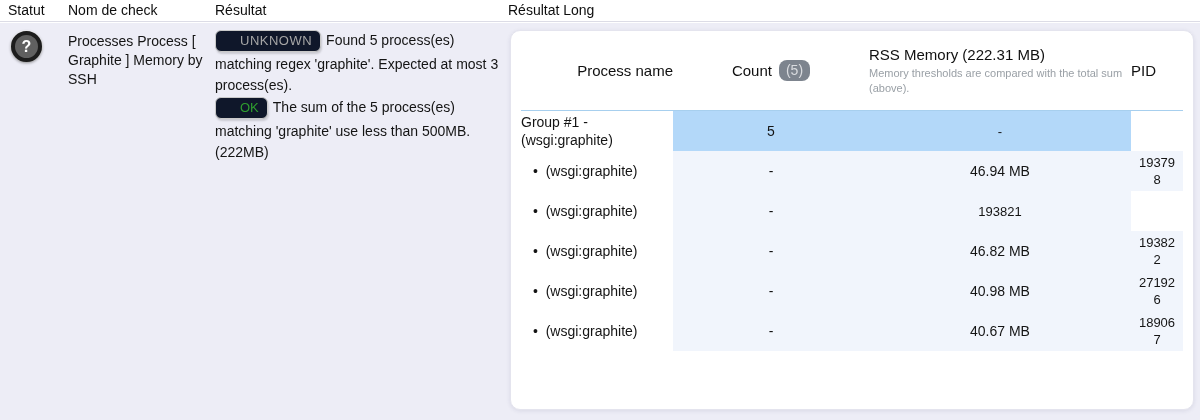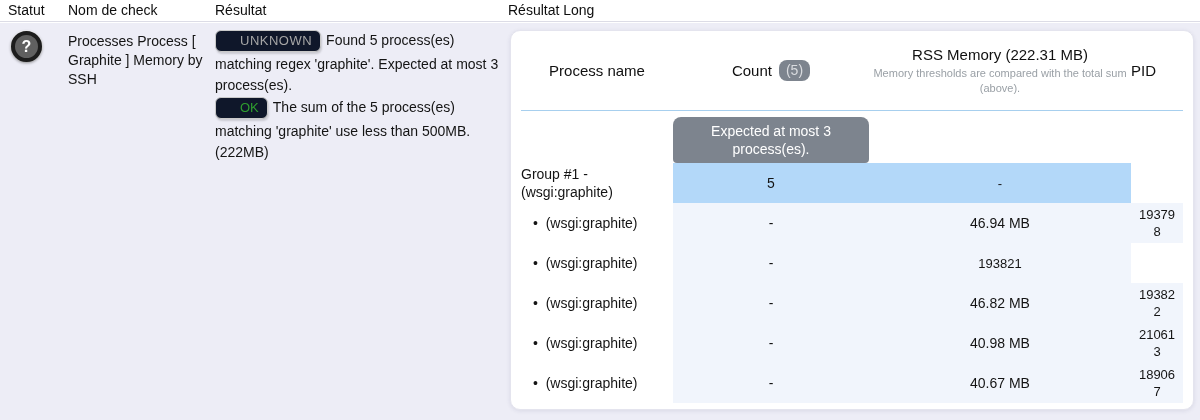--- a/index.html
+++ b/index.html
@@ -71,27 +71,27 @@
     padding:0 10px;
   }
   .grid-row {
     display:grid;
     grid-template-columns:152px 196px 262px 52px;
   }
 
   
   .thead { height:80px; align-items:center; border-bottom:1px solid #a7cfee; }
   .th { font-size:15px; color:#101010; }
-  .th-process { text-align:center; }
+  .th-process { text-align:right; }
   .th-count { display:flex; align-items:center; justify-content:center; gap:7px; }
   .count-badge {
     background:#7d848e; color:#d9dbdf; font-size:14px;
     border-radius:8px; padding:3px 7px 4px 7px; line-height:1;
   }
-  .th-rss { text-align:center; }
+  .th-rss { text-align:left; }
   .th-rss .rss-title { font-size:15px; color:#101010; }
   .th-rss .rss-subtitle { font-size:11px; color:#9aa0a6; line-height:15px; margin-top:3px; font-weight:normal; }
   .th-pid { text-align:left; }
 
   
   .tooltip-row { height:52px; }
   .tooltip-box {
     grid-column:2; align-self:end;
     background:#7d848e; color:#ffffff;
     border-radius:8px 8px 4px 4px;
@@ -152,23 +152,20 @@
           <span>Count</span>
           <span class="count-badge">(5)</span>
         </div>
         <div class="th th-rss">
           <div class="rss-title">RSS Memory (222.31 MB)</div>
           <div class="rss-subtitle">Memory thresholds are compared with the total sum (above).</div>
         </div>
         <div class="th th-pid">PID</div>
       </div>
 
-      <div class="grid-row tooltip-row">
-        <div class="tooltip-box">Expected at most 3 process(es).</div>
-      </div>
 
       <div class="grid-row trow row-highlight">
         <div class="cell cell-name">Group #1 - (wsgi:graphite)</div>
         <div class="cell cell-bg">5</div>
         <div class="cell cell-bg cell-pid">-</div>
       </div>
 
       <div id="rows-container">
   <div class="grid-row trow row-normal">
     <div class="cell cell-name bulleted">
@@ -195,21 +192,21 @@
     <div class="cell cell-bg">46.82 MB</div>
     <div class="cell cell-bg cell-pid">193822</div>
   </div>
 
   <div class="grid-row trow row-normal">
     <div class="cell cell-name bulleted">
       <span class="proc-label">(wsgi:graphite)</span>
     </div>
     <div class="cell cell-bg">-</div>
     <div class="cell cell-bg">40.98 MB</div>
-    <div class="cell cell-bg cell-pid">210613</div>
+    <div class="cell cell-bg cell-pid">271926</div>
   </div>
 
   <div class="grid-row trow row-normal">
     <div class="cell cell-name bulleted">
       <span class="proc-label">(wsgi:graphite)</span>
     </div>
     <div class="cell cell-bg">-</div>
     <div class="cell cell-bg">40.67 MB</div>
     <div class="cell cell-bg cell-pid">189067</div>
   </div>

